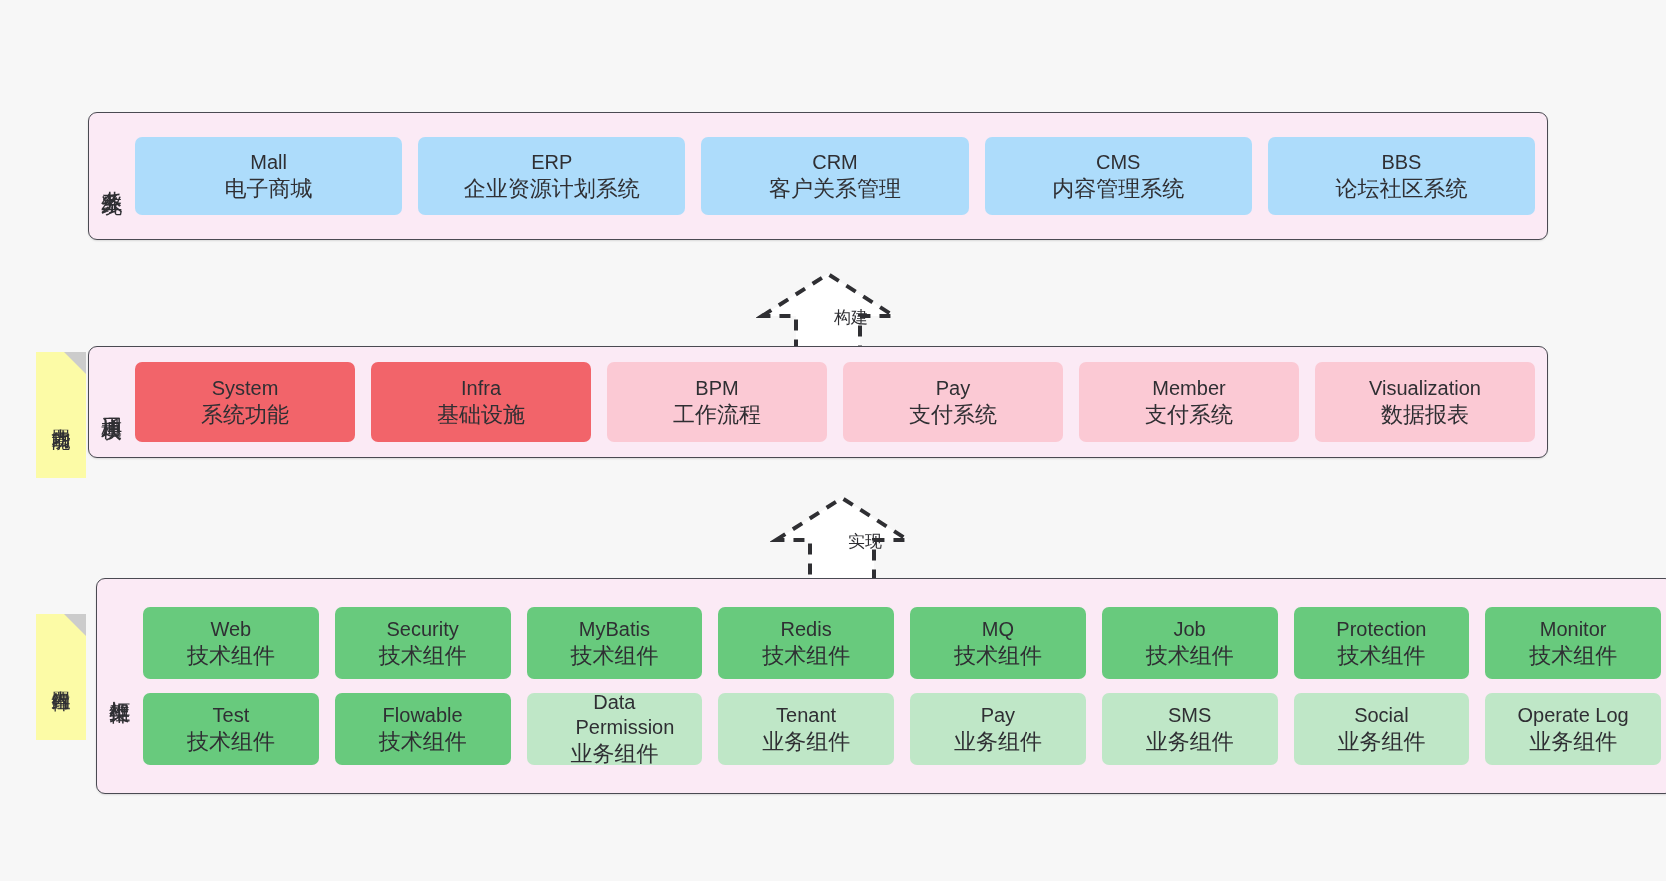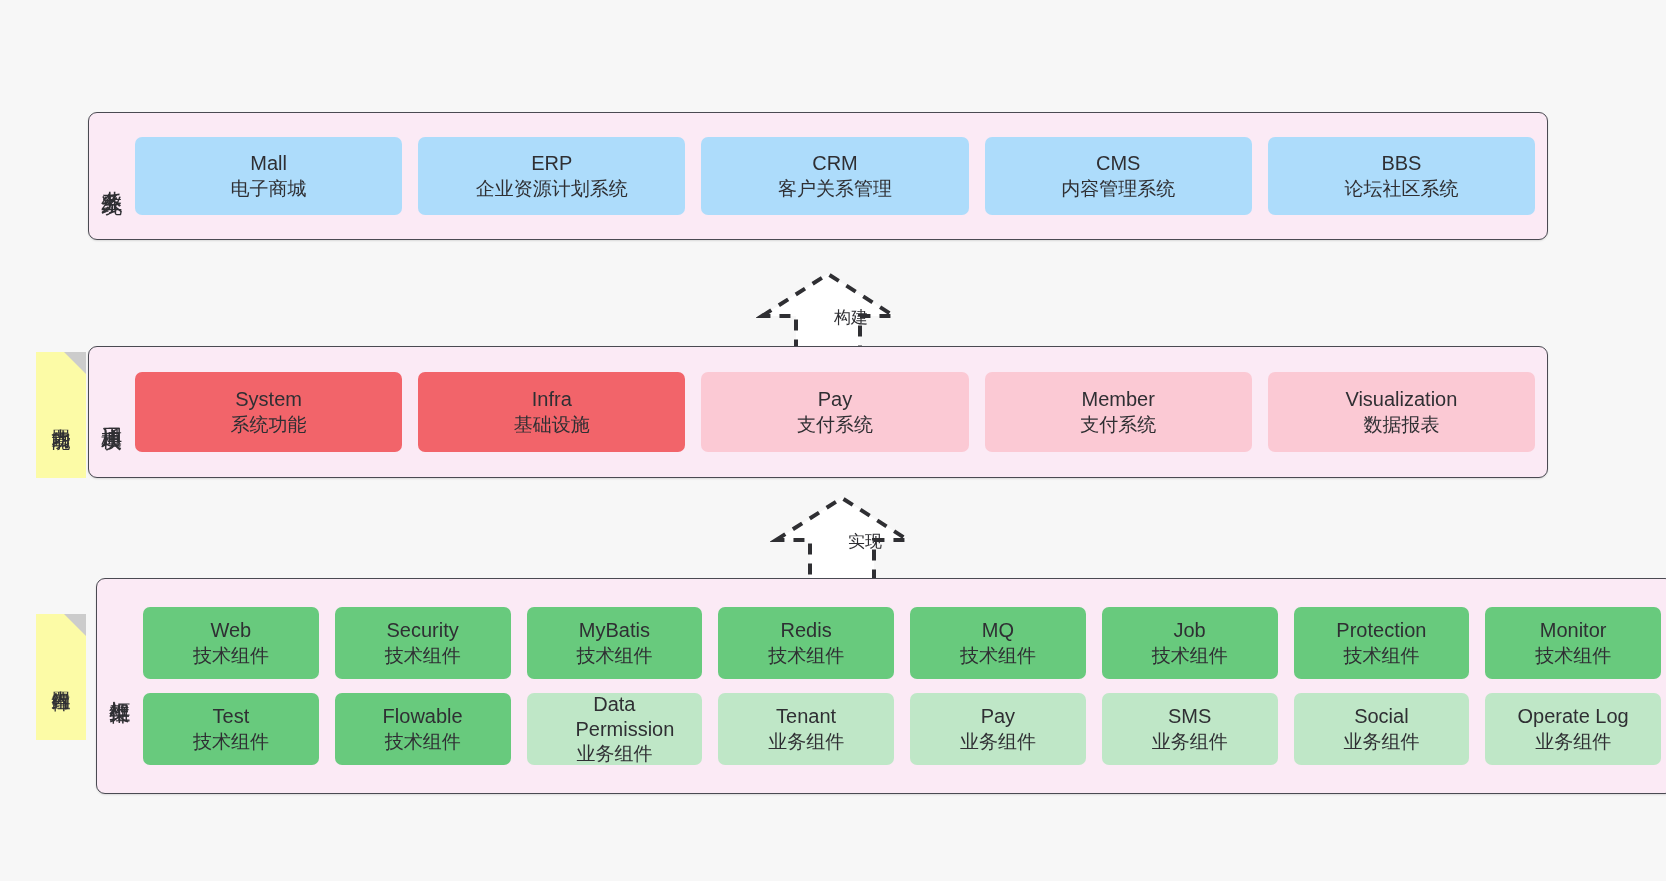--- a/index.html
+++ b/index.html
@@ -61,21 +61,21 @@
     flex-direction:column;
     align-items:center;
     justify-content:center;
     text-align:center;
     line-height:1.26;
     color:#2f2f33;
     box-sizing:border-box;
     padding:4px 21px;
   }
   .card .t1{font-size:20px;}
-  .card .t2{font-size:19px;}
+  .card .t2{font-size:22px;}
   .c-blue{background:#addcfb;}
   .c-red{background:#f2646a;}
   .c-pink{background:#fbc9d4;}
   .c-green{background:#68ca7d;}
   .c-greenlite{background:#bfe7c7;}
   .h-biz{height:78px;}
   .h-mod{height:80px;}
   .h-fw{height:72px;}
 
   
@@ -153,31 +153,35 @@
       <path d="M 6 48 L 72 6 L 138 48 L 104 48 L 104 88 L 40 88 L 40 48 Z" fill="#ffffff" stroke="#2f2f33" stroke-width="4" stroke-dasharray="11 9" stroke-linejoin="miter"></path>
     </svg>
     <div class="arrow-label" style="top:38px; left:78px; transform:none;">构建</div>
   </div>
 
   <div class="note" style="left:36px; top:352px; width:50px; height:126px;">
     <span class="fold"></span>
     <span>内置功能</span>
   </div>
 
-  <div class="layer" id="layer-modules" style="left:88px; top:346px; width:1460px; height:132px;">
+  <div class="layer" id="layer-modules" style="left:88px; top:346px; width:1460px; height:112px;">
     <div class="layer-title">通用模块</div>
     <div class="layer-body">
       <div class="row">
         <div class="card c-red h-mod">
           <div class="t1">System</div>
           <div class="t2">系统功能</div>
         </div>
         <div class="card c-red h-mod">
           <div class="t1">Infra</div>
           <div class="t2">基础设施</div>
+        </div>
+        <div class="card c-pink h-mod">
+          <div class="t1">BPM</div>
+          <div class="t2">工作流程</div>
         </div>
         <div class="card c-pink h-mod">
           <div class="t1">Pay</div>
           <div class="t2">支付系统</div>
         </div>
         <div class="card c-pink h-mod">
           <div class="t1">Member</div>
           <div class="t2">支付系统</div>
         </div>
         <div class="card c-pink h-mod">

